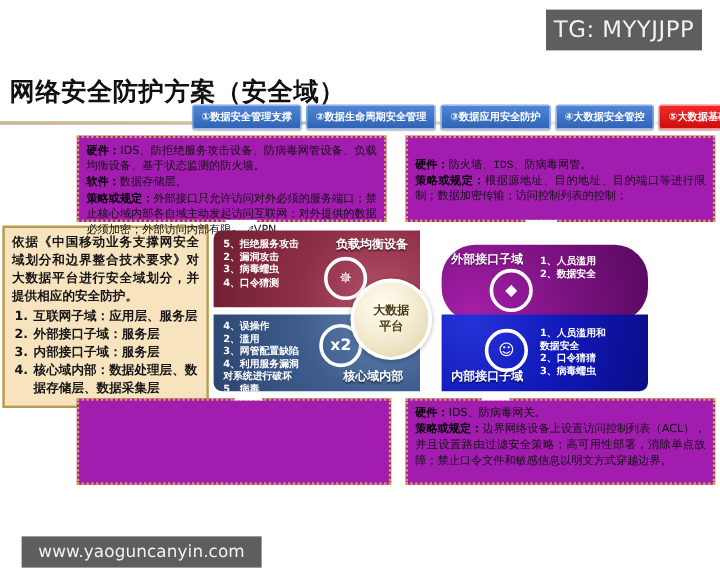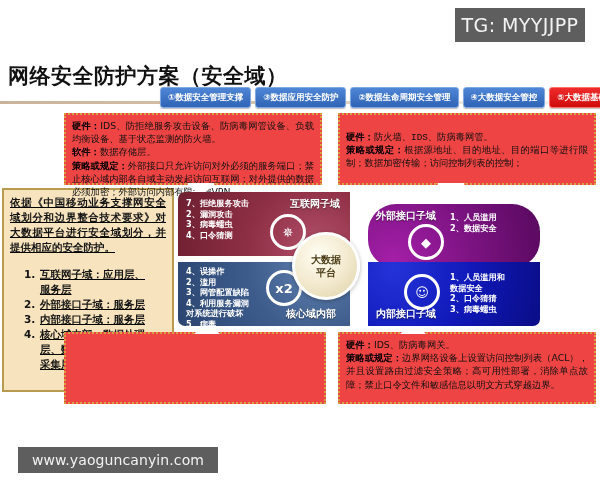--- a/index.html
+++ b/index.html
@@ -55,36 +55,36 @@
   }
   .tab.active{
     background:linear-gradient(to bottom,#ef2b2b,#cf0d0d);
     border:1px solid #ff7070;
   }
 
   
   .left-panel{
     position:absolute;left:2px;top:188px;width:172px;
     background:#f7e3bd;border:2px solid #b99b50;
-    padding:5px 6px 6px 6px;box-sizing:border-box;text-decoration:underline;
+    padding:5px 6px 6px 6px;box-sizing:border-box;
   }
   .left-panel .intro{
     font-size:10.5px;color:#151515;line-height:15px;text-align:justify;
     margin:0 0 2px 0;font-weight:600;
   }
-  .left-panel ol{margin:12px;padding-left:17px;}
+  .left-panel ol{margin:0;padding-left:17px;}
   .left-panel li{
     font-size:10.5px;color:#151515;line-height:15px;font-weight:600;
     padding-left:1px;
   }
 
   
   .callout{
     position:absolute;box-sizing:border-box;
-    background:#ef4444;border:2px dotted #d7a23f;
+    background:#a21caf;border:2px dotted #d7a23f;
     padding:4px 6px;
   }
   .callout p{margin:0;font-size:9.3px;line-height:13.2px;color:#101010;text-align:justify;}
   .callout b{font-weight:bold;color:#000;}
 
   #callout-tl{left:64px;top:113px;width:258px;height:72px;}
   #callout-tr{left:338px;top:113px;width:258px;height:72px;font-family:Liberation Mono, monospace;}
   #callout-bl{left:64px;top:332px;width:262px;height:72px;}
   #callout-br{left:338px;top:332px;width:258px;height:72px;}
 
@@ -168,22 +168,22 @@
 
   <div class="tg-watermark">TG: MYYJJPP</div>
   <div class="url-watermark">www.yaoguncanyin.com</div>
   <div class="sohu-watermark">搜狐号@无忧知识星球</div>
 
   <div class="page-title">网络安全防护方案（安全域）</div>
   <div class="title-rule"></div>
 
   <div class="tabbar">
     <div class="tab">①数据安全管理支撑</div>
+    <div class="tab">②数据生命周期安全管理</div>
     <div class="tab">③数据应用安全防护</div>
-    <div class="tab">②数据生命周期安全管理</div>
     <div class="tab">④大数据安全管控</div>
     <div class="tab active">⑤大数据基础设施安全</div>
   </div>
 
   <div class="left-panel">
     <p class="intro">依据《中国移动业务支撑网安全域划分和边界整合技术要求》对大数据平台进行安全域划分，并提供相应的安全防护。</p>
     <ol>
       <li>互联网子域：应用层、服务层</li>
       <li>外部接口子域：服务层</li>
       <li>内部接口子域：服务层</li>
@@ -216,23 +216,23 @@
     <p>
       <b>硬件：</b><span>IDS、防病毒网关。</span><br>
       <b>策略或规定：</b><span>边界网络设备上设置访问控制列表（ACL），并且设置路由过滤安全策略；高可用性部署，消除单点故障；禁止口令文件和敏感信息以明文方式穿越边界。</span>
     </p>
     <div class="tail-up" style="left:60px;"></div>
   </div>
 
   <div class="diagram">
 
     <div class="quad" id="quad-tl">
-      <div class="dom-label label-tl">互联网子域</div>
+      <div class="dom-label label-tl">负载均衡设备</div>
       <ol class="quad-list-l">
-        <li>7、拒绝服务攻击</li>
+        <li>5、拒绝服务攻击</li>
         <li>2、漏洞攻击</li>
         <li>3、病毒蠕虫</li>
         <li>4、口令猜测</li>
       </ol>
       <div class="glyph" id="glyph-tl">✵</div>
     </div>
 
     <div class="quad" id="quad-tr">
       <div class="dom-label label-tr">外部接口子域</div>
       <ol class="quad-list-r">

